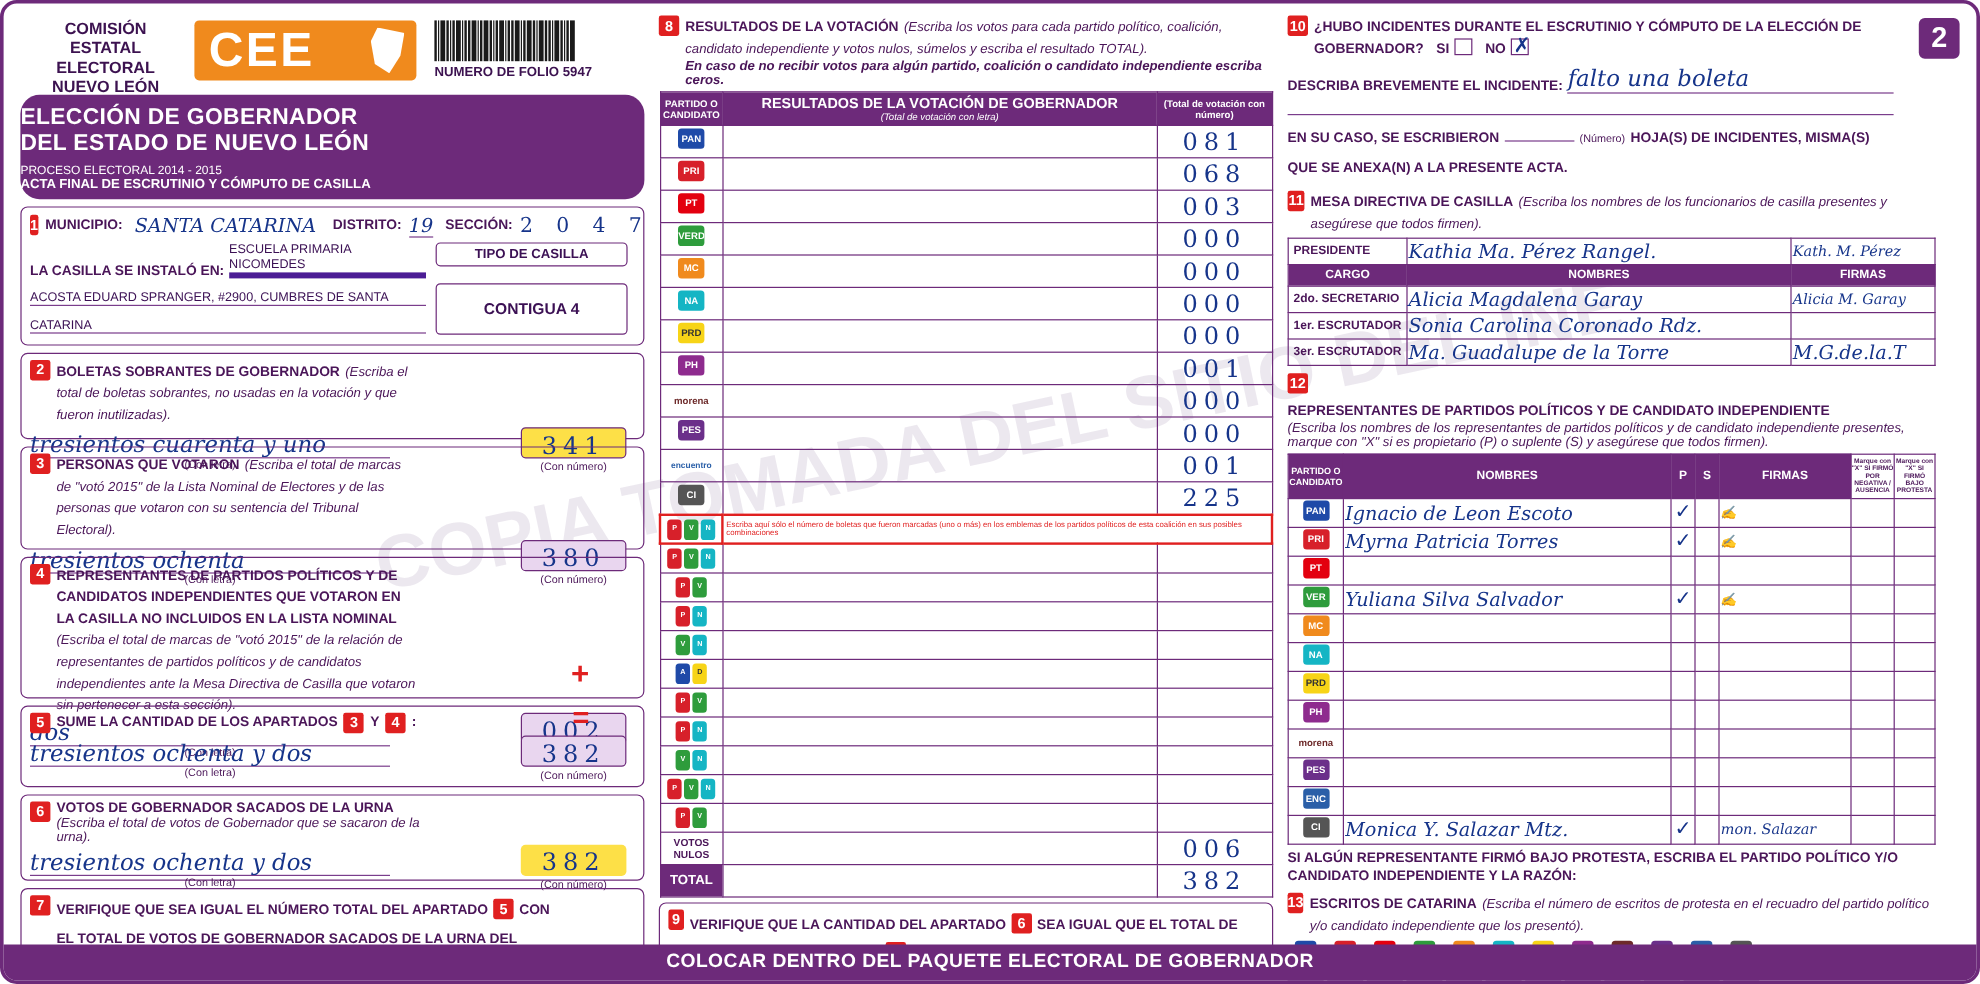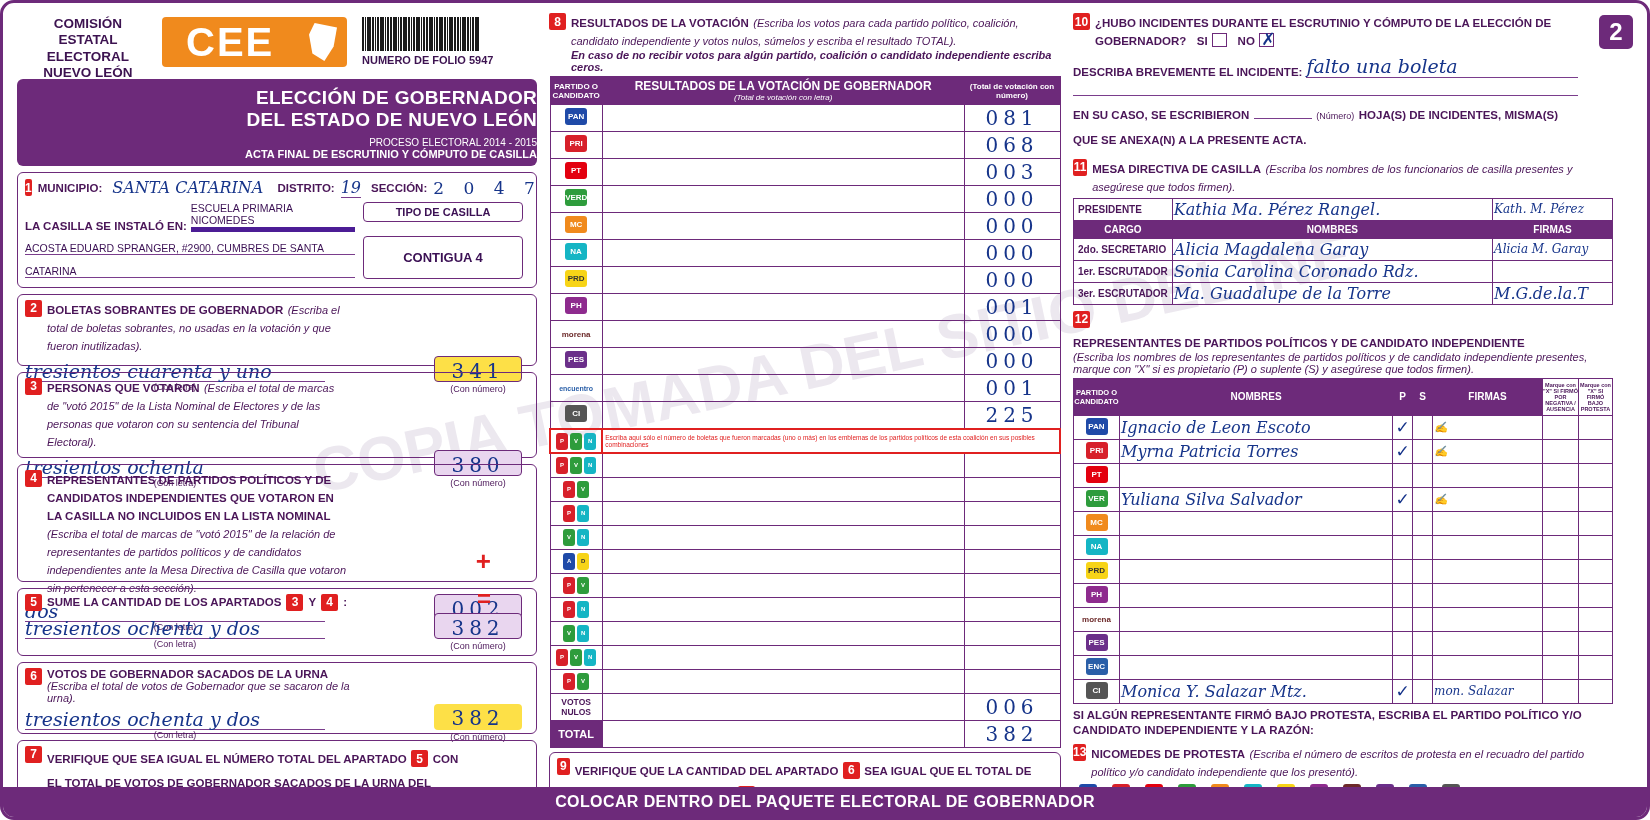--- a/index.html
+++ b/index.html
@@ -44,40 +44,40 @@
   .tiny { font-size:9px; color:#4a1558; }
   .ul { border-bottom:1px solid #7a3d8c; }
 
   
   #colLeft { position:absolute; left:14px; top:10px; width:520px; height:790px; }
   #logoRow { position:relative; height:62px; }
   #cee-wordmark {
     position:absolute; left:145px; top:4px; width:185px; height:50px;
     background:#f08a1d; border-radius:4px; color:#fff;
     font-size:40px; font-weight:bold; letter-spacing:2px;
-    display:flex; align-items:center; padding-left:24px;
+    display:flex; align-items:center; padding-left:12px;
   }
   #cee-state {
     position:absolute; right:10px; top:6px; width:28px; height:38px;
     background:#fff; clip-path:polygon(20% 0,100% 12%,88% 62%,55% 100%,12% 80%,0 30%);
   }
   #comision {
     position:absolute; left:6px; top:3px; width:130px;
     font-size:13.5px; font-weight:bold; line-height:1.22; color:#3c1250;
     text-align:center;
   }
   #barcode { position:absolute; left:345px; top:4px; width:165px; height:34px; }
   #barcode i { display:inline-block; width:2px; height:34px; background:#1a1a1a; margin-right:1px; }
   #barcode i.w { width:4px; }
   #barcode i.s { width:1px; }
   #folio { position:absolute; left:345px; top:41px; font-size:11px; font-weight:bold; color:#3c1250; }
 
   #titlebar {
     margin-top:4px; background:#6d2a7a; color:#fff;
-    border-radius:6px; padding:8px 0 6px; text-align:right;
+    border-radius:16px; padding:8px 0 6px; text-align:left;
   }
   #titlebar .t1 { font-size:19px; font-weight:bold; line-height:1.18; letter-spacing:.3px; }
   #titlebar .t2 { font-size:10px; margin-top:5px; }
   #titlebar .t3 { font-size:11px; font-weight:bold; }
 
   .box {
     border:1.5px solid #6d2a7a; border-radius:6px; margin-top:6px; position:relative;
     padding:5px 7px;
   }
   .boxhdr { display:flex; gap:5px; align-items:flex-start; }
@@ -668,21 +668,21 @@
         <td></td>
       </tr>
     </tbody>
       </table>
 
     <div class="lbl" style="margin-top:4px;width:540px;line-height:1.35;">SI ALGÚN REPRESENTANTE FIRMÓ BAJO PROTESTA, ESCRIBA EL PARTIDO POLÍTICO Y/O CANDIDATO INDEPENDIENTE Y LA RAZÓN:</div>
 
     <div style="display:flex;gap:5px;margin-top:5px;width:540px;">
       <span class="secnum">13</span>
       <div>
-        <span class="lbl">NICOMEDES DE PROTESTA</span>
+        <span class="lbl">ESCRITOS DE CATARINA</span>
         <span class="lbl-i">(Escriba el número de escritos de protesta en el recuadro del partido político y/o candidato independiente que los presentó).</span>
       </div>
     </div>
 
     <div style="display:flex;gap:3px;margin-top:4px;width:540px;">
       <div style="display:flex;flex-direction:column;align-items:center;">
           <span class="plogo" style="background:#1f4aa8;width:18px;height:14px;line-height:14px;font-size:6px;">PAN</span>
           <span style="display:block;width:30px;height:19px;border:1px solid #6d2a7a;"></span>
         </div>
       <div style="display:flex;flex-direction:column;align-items:center;">

